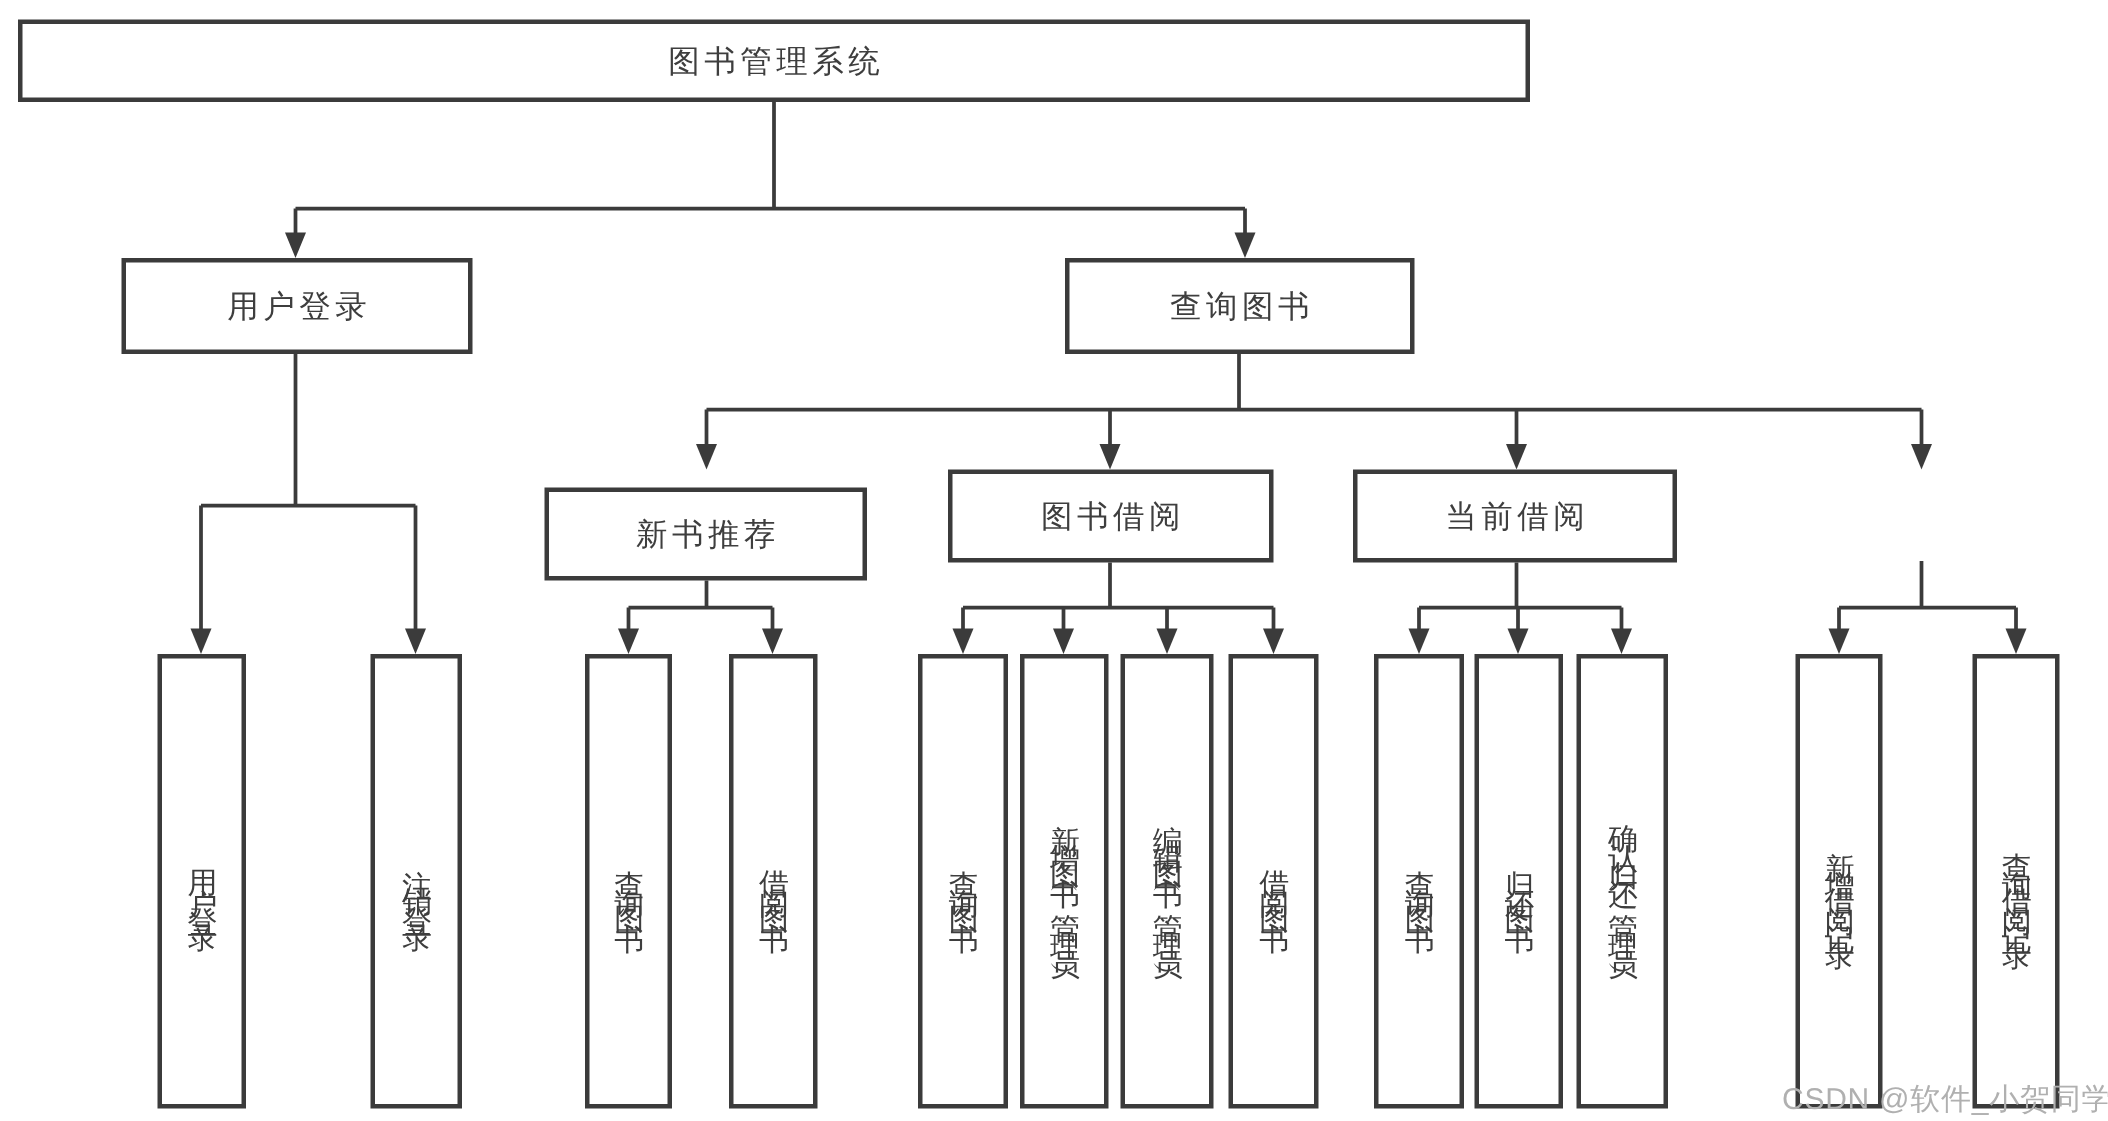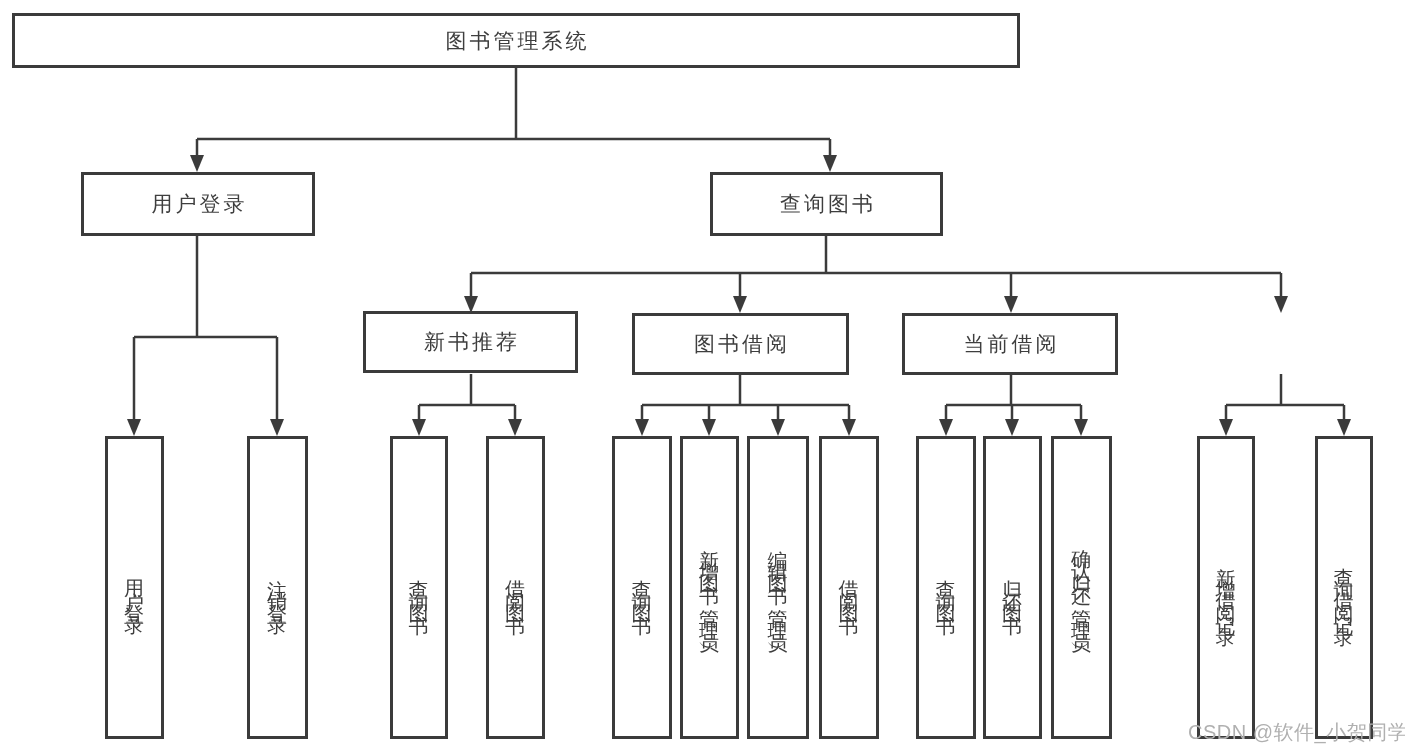--- a/index.html
+++ b/index.html
@@ -124,21 +124,21 @@
     <span>图书管理系统</span>
   </div>
 
   <div class="hbox" style="left:81px;top:172px;width:234px;height:64px">
     <span>用户登录</span>
   </div>
   <div class="hbox" style="left:710px;top:172px;width:233px;height:64px">
     <span>查询图书</span>
   </div>
 
-  <div class="hbox" style="left:363px;top:311px;width:215px;height:62px">
+  <div class="hbox" style="left:363px;top:325px;width:215px;height:62px">
     <span>新书推荐</span>
   </div>
   <div class="hbox" style="left:632px;top:313px;width:217px;height:62px">
     <span>图书借阅</span>
   </div>
   <div class="hbox" style="left:902px;top:313px;width:216px;height:62px">
     <span>当前借阅</span>
   </div>
 
   <div class="vbox" style="left:105px;top:436px;width:59px;height:303px">

